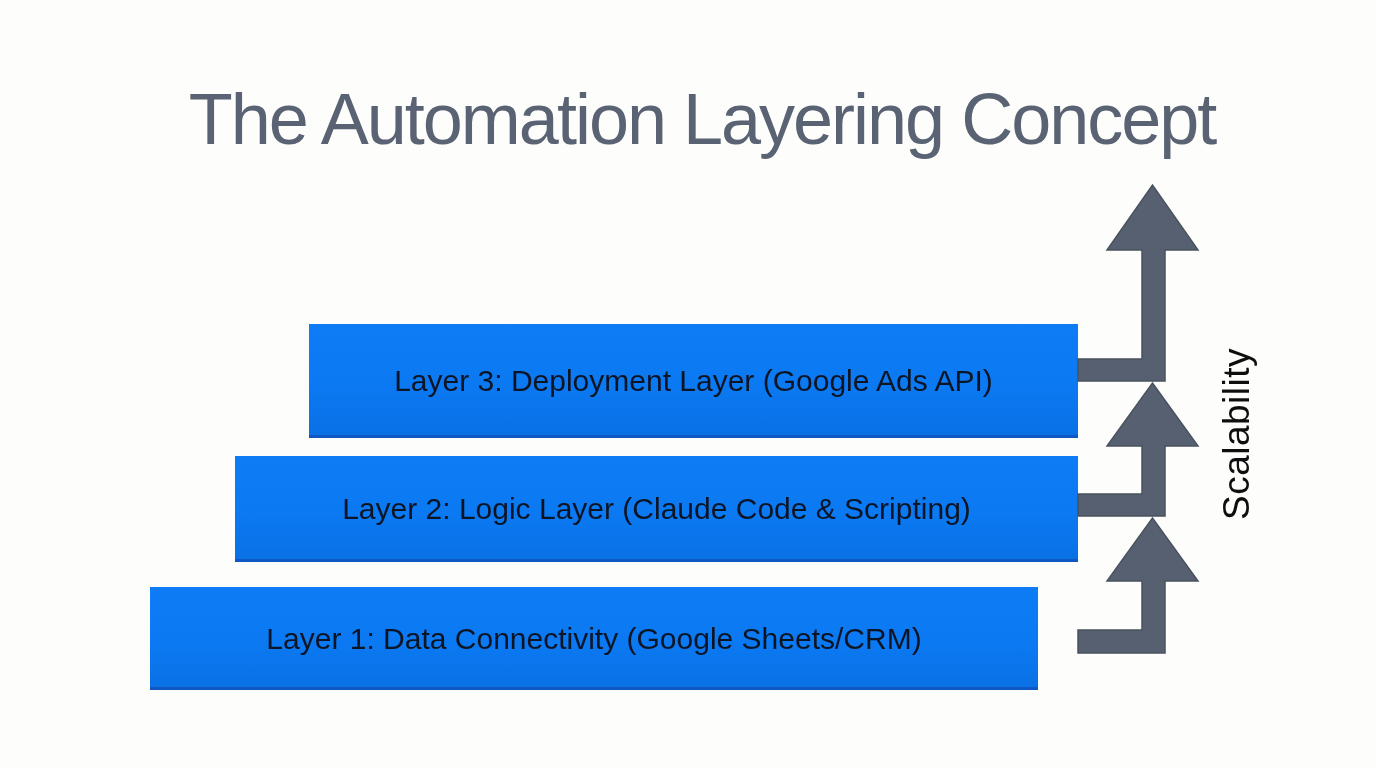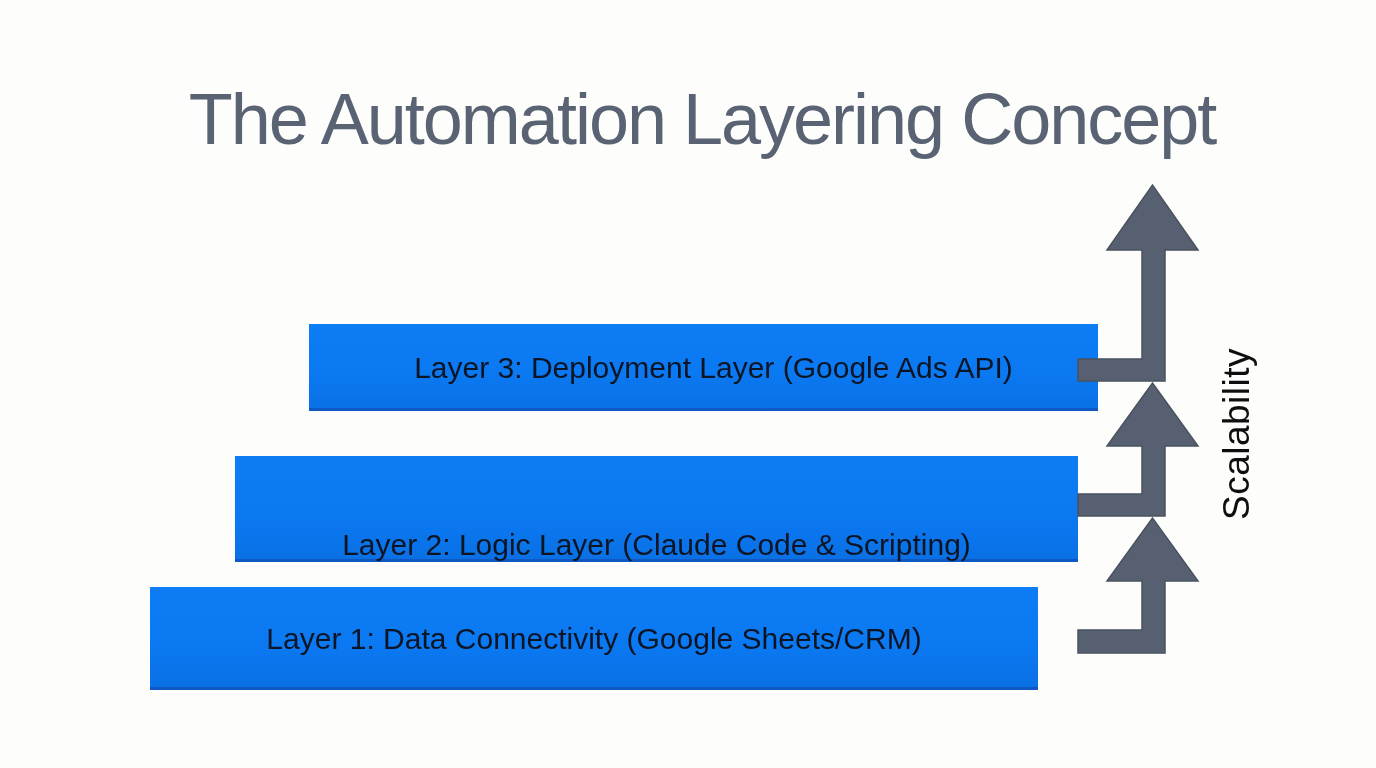--- a/index.html
+++ b/index.html
@@ -38,22 +38,22 @@
     color: var(--title-gray);
   }
   .bar {
     position: absolute;
     background: linear-gradient(180deg, #0d7cf5 0%, var(--bar-blue) 55%, var(--bar-blue-deep) 100%);
     box-shadow: inset 0 -3px 0 rgba(20, 70, 170, 0.55);
     display: flex;
     align-items: center;
     justify-content: center;
   }
-  .bar-l3 { left: 309px; top: 324px; width: 769px; height: 87px; padding-left: 20px; }
-  .bar-l2 { left: 235px; top: 456px; width: 843px; height: 106px; align-items: flex-end; }
+  .bar-l3 { left: 309px; top: 324px; width: 769px; height: 114px; }
+  .bar-l2 { left: 235px; top: 456px; width: 843px; height: 106px; }
   .bar-l1 { left: 150px; top: 587px; width: 888px; height: 103px; }
   .bar-label {
     font-size: 30px;
     color: var(--bar-text);
     white-space: nowrap;
     letter-spacing: 0px;
   }
   .arrows {
     position: absolute;
     left: 0;

